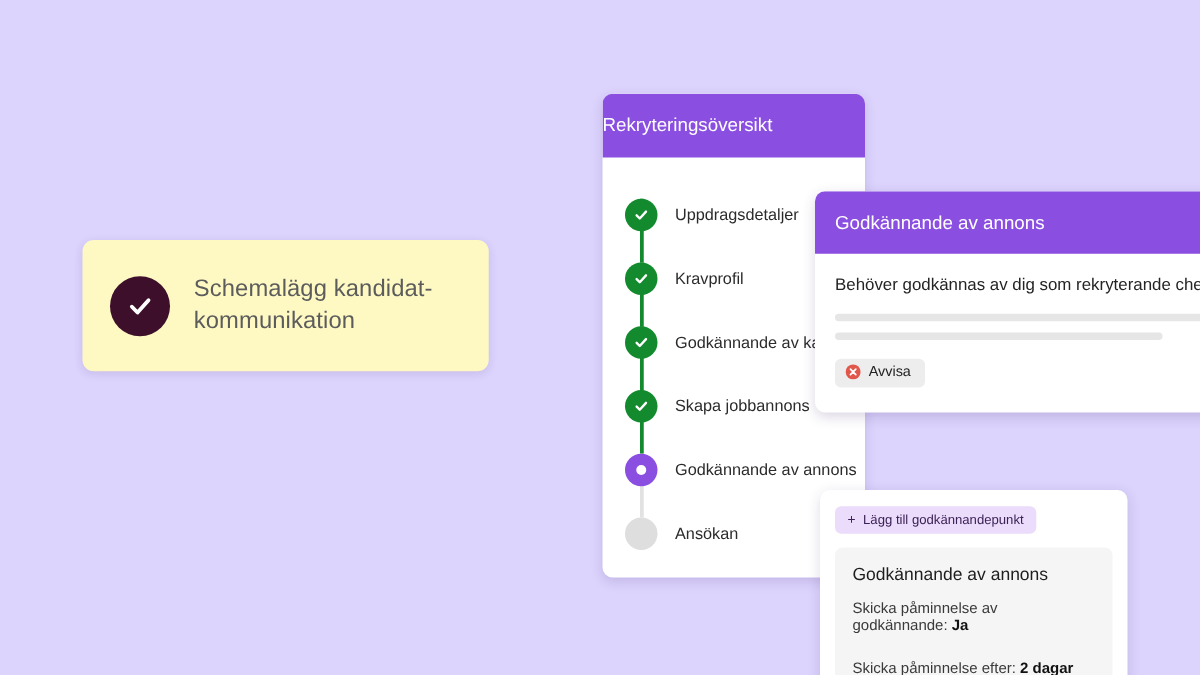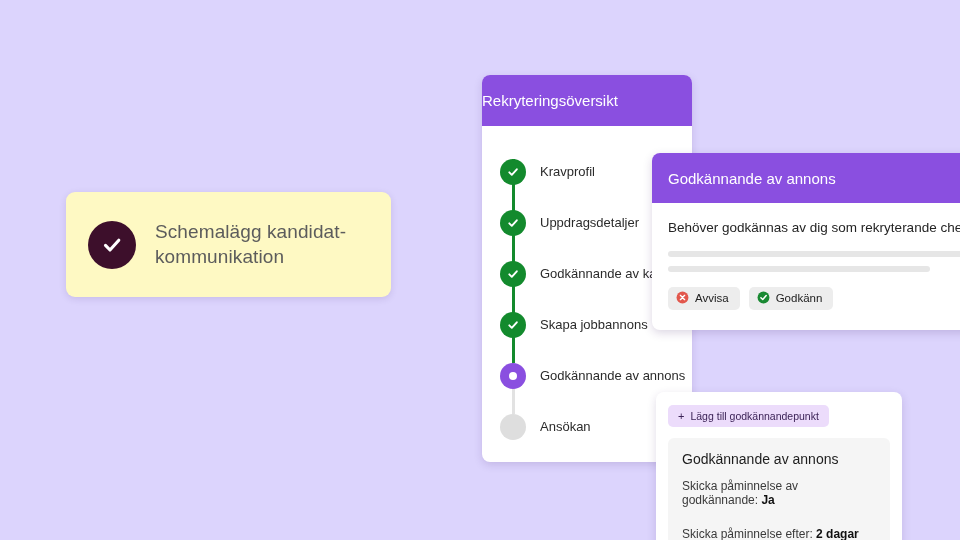--- a/index.html
+++ b/index.html
@@ -278,31 +278,31 @@
     </div>
     <div class="timeline-body">
 
       <div class="step">
         <div class="step-connector green" style="top:13px;height:51px;"></div>
         <div class="step-node done">
           <svg width="14" height="14" viewBox="0 0 14 14">
             <path d="M3.3 7.3 L5.8 9.8 L10.8 4.3" stroke="#ffffff" stroke-width="1.9" stroke-linecap="round" stroke-linejoin="round" fill="none"></path>
           </svg>
         </div>
-        <span class="step-label">Kravprofil</span>
+        <span class="step-label">Uppdragsdetaljer</span>
       </div>
 
       <div class="step">
         <div class="step-connector green" style="top:13px;height:51px;"></div>
         <div class="step-node done">
           <svg width="14" height="14" viewBox="0 0 14 14">
             <path d="M3.3 7.3 L5.8 9.8 L10.8 4.3" stroke="#ffffff" stroke-width="1.9" stroke-linecap="round" stroke-linejoin="round" fill="none"></path>
           </svg>
         </div>
-        <span class="step-label">Uppdragsdetaljer</span>
+        <span class="step-label">Kravprofil</span>
       </div>
 
       <div class="step">
         <div class="step-connector green" style="top:13px;height:51px;"></div>
         <div class="step-node done">
           <svg width="14" height="14" viewBox="0 0 14 14">
             <path d="M3.3 7.3 L5.8 9.8 L10.8 4.3" stroke="#ffffff" stroke-width="1.9" stroke-linecap="round" stroke-linejoin="round" fill="none"></path>
           </svg>
         </div>
         <span class="step-label">Godkännande av kandidat</span>
@@ -345,29 +345,20 @@
         <button class="act-btn">
           <span>
             <svg class="act-icon" viewBox="0 0 14 14">
               <circle cx="7" cy="7" r="6.4" fill="#e2574c"></circle>
               <path d="M4.7 4.7 L9.3 9.3 M9.3 4.7 L4.7 9.3" stroke="#ffffff" stroke-width="1.5" stroke-linecap="round"></path>
             </svg>
           </span>
           <span>Avvisa</span>
         </button>
 
-        <button class="act-btn">
-          <span>
-            <svg class="act-icon" viewBox="0 0 14 14">
-              <circle cx="7" cy="7" r="6.4" fill="#1a8a33"></circle>
-              <path d="M4.2 7.2 L6.2 9.2 L9.9 4.9" stroke="#ffffff" stroke-width="1.6" stroke-linecap="round" stroke-linejoin="round" fill="none"></path>
-            </svg>
-          </span>
-          <span>Godkänn</span>
-        </button>
 
       </div>
     </div>
   </div>
 
   <div class="settings-card">
     <button class="add-chip">
       <span class="add-chip-plus">+</span>
       <span>Lägg till godkännandepunkt</span>
     </button>

